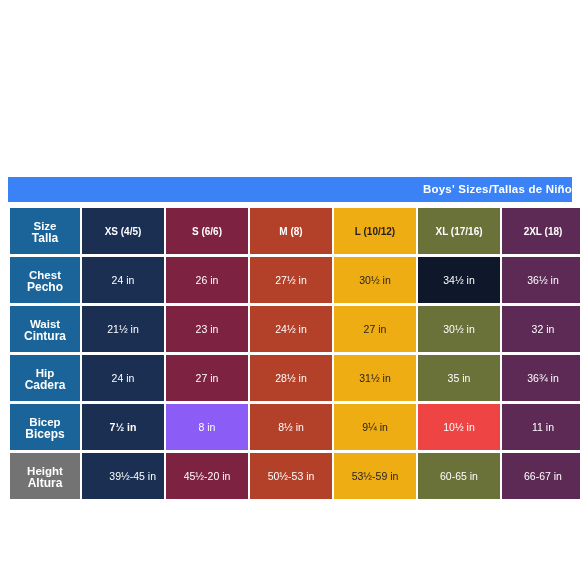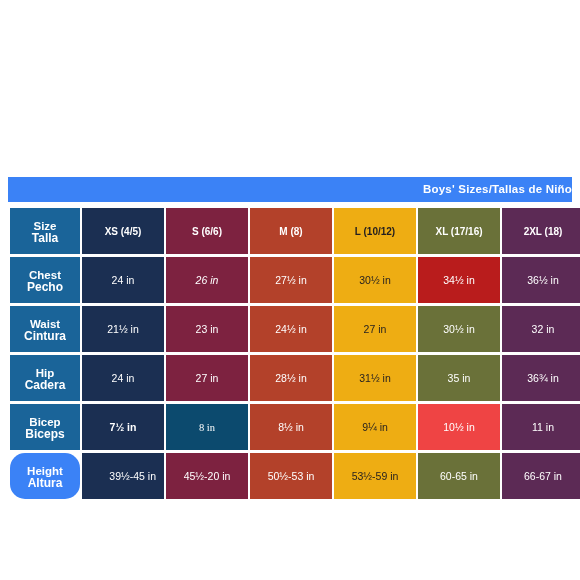--- a/index.html
+++ b/index.html
@@ -79,24 +79,24 @@
           <td class="head-cell" style="background: rgb(92, 42, 85);">2XL (18)</td>
         </tr>
     </thead>
     <tbody id="table-body">
         <tr>
           <td class="label-cell" style="background: rgb(26, 100, 153);">
             <span class="lbl-en">Chest</span>
             <span class="lbl-es">Pecho</span>
           </td>
           <td class="data-cell" style="background: rgb(27, 47, 82);">24 in</td>
-          <td class="data-cell" style="background: rgb(125, 34, 64); font-style: italic;">26 in</td>
+          <td class="data-cell" style="background: rgb(125, 34, 64);">26 in</td>
           <td class="data-cell" style="background: rgb(179, 65, 42); margin-left: 40px;">27½ in</td>
           <td class="data-cell dark-text" style="background: rgb(238, 173, 19);">30½ in</td>
-          <td class="data-cell" style="background: #b91c1c;">34½ in</td>
+          <td class="data-cell" style="background: #0f172a;">34½ in</td>
           <td class="data-cell" style="background: rgb(92, 42, 85);">36½ in</td>
         </tr>
         <tr>
           <td class="label-cell" style="background: rgb(26, 100, 153);">
             <span class="lbl-en">Waist</span>
             <span class="lbl-es">Cintura</span>
           </td>
           <td class="data-cell" style="background: rgb(27, 47, 82);">21½ in</td>
           <td class="data-cell" style="background: rgb(125, 34, 64);">23 in</td>
           <td class="data-cell" style="background: rgb(179, 65, 42);">24½ in</td>
@@ -115,28 +115,28 @@
           <td class="data-cell dark-text" style="background: rgb(238, 173, 19);">31½ in</td>
           <td class="data-cell" style="background: rgb(106, 113, 57);">35 in</td>
           <td class="data-cell" style="background: rgb(92, 42, 85);">36¾ in</td>
         </tr>
         <tr>
           <td class="label-cell" style="background: rgb(26, 100, 153);">
             <span class="lbl-en">Bicep</span>
             <span class="lbl-es">Biceps</span>
           </td>
           <td class="data-cell" style="background: rgb(27, 47, 82); font-weight: bold;">7½ in</td>
-          <td class="data-cell" style="background: #0c4a6e; font-family: Liberation Serif, serif;">8 in</td>
+          <td class="data-cell" style="background: #8b5cf6;">8 in</td>
           <td class="data-cell" style="background: rgb(179, 65, 42);">8½ in</td>
           <td class="data-cell dark-text" style="background: rgb(238, 173, 19);">9¼ in</td>
           <td class="data-cell" style="background: #ef4444; margin-top: 16px;">10½ in</td>
           <td class="data-cell" style="background: rgb(92, 42, 85);">11 in</td>
         </tr>
         <tr>
-          <td class="label-cell" style="background: #3b82f6; border-radius: 15px;">
+          <td class="label-cell" style="background: #737373;">
             <span class="lbl-en">Height</span>
             <span class="lbl-es">Altura</span>
           </td>
           <td class="data-cell" style="background: rgb(27, 47, 82); text-align: right;">39½-45 in</td>
           <td class="data-cell" style="background: rgb(125, 34, 64);">45½-20 in</td>
           <td class="data-cell" style="background: rgb(179, 65, 42);">50½-53 in</td>
           <td class="data-cell dark-text" style="background: rgb(238, 173, 19);">53½-59 in</td>
           <td class="data-cell" style="background: rgb(106, 113, 57);">60-65 in</td>
           <td class="data-cell" style="background: rgb(92, 42, 85);">66-67 in</td>
         </tr>

